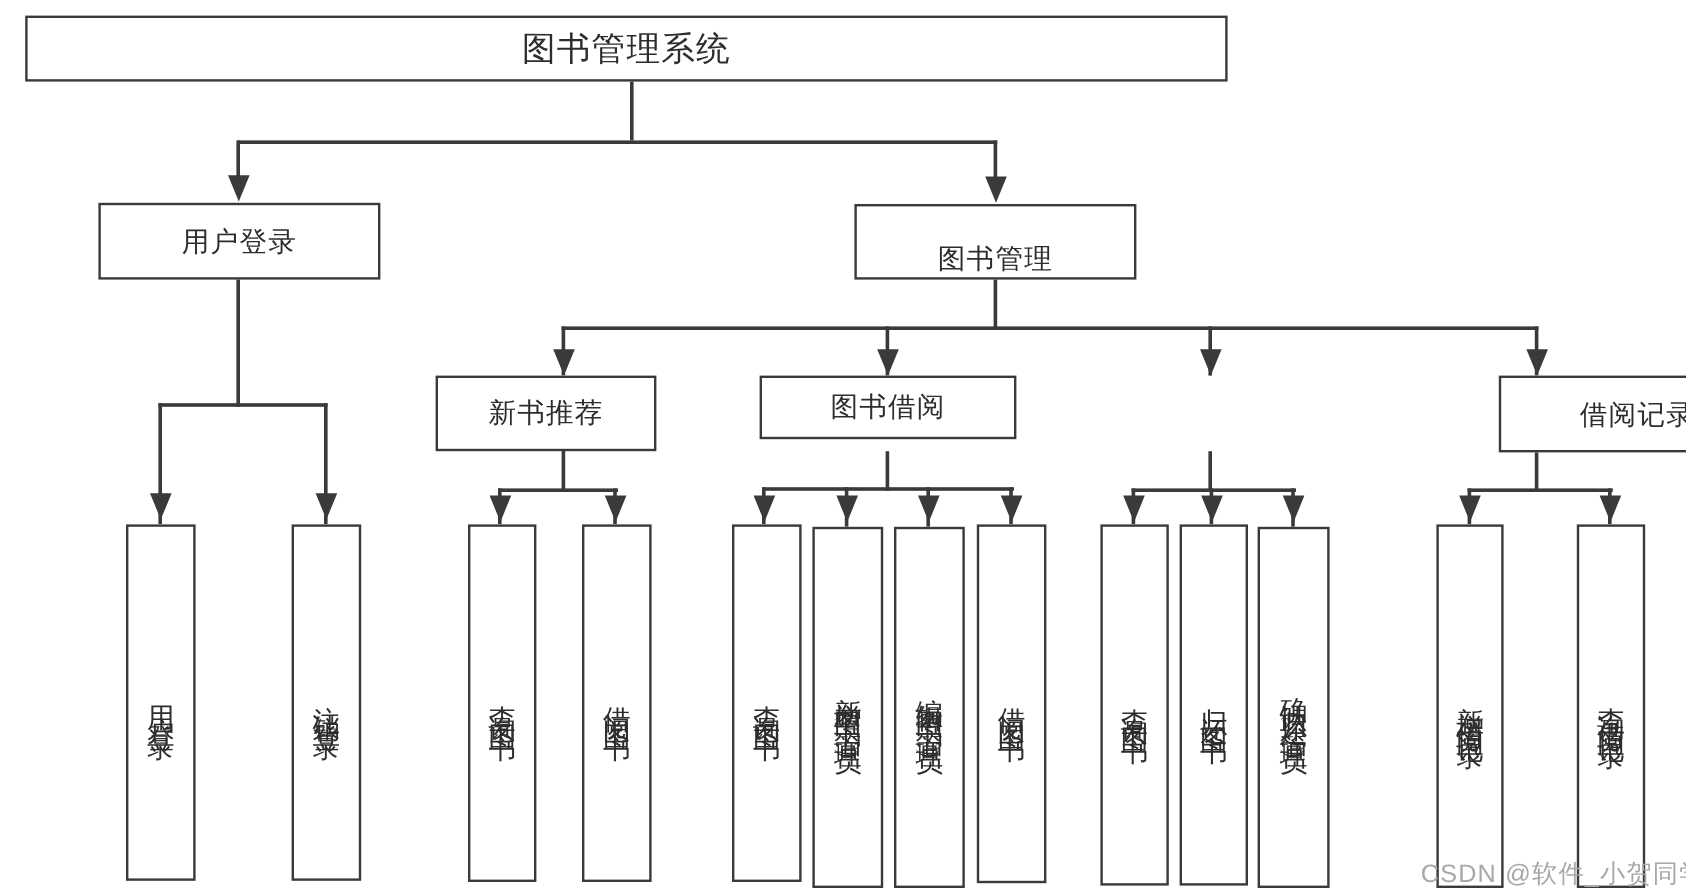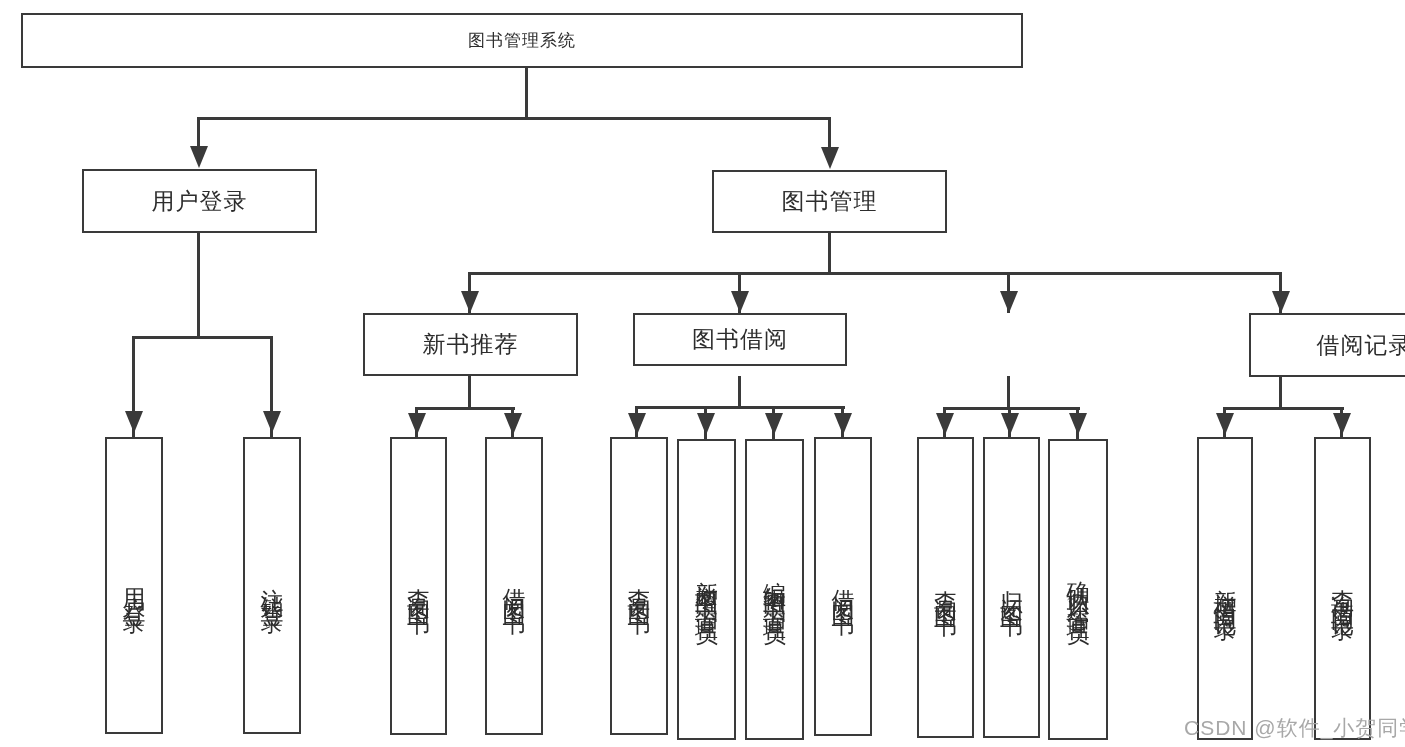--- a/index.html
+++ b/index.html
@@ -5,21 +5,21 @@
   html,body{margin:0;padding:0;background:#ffffff;}
   #canvas{
     position:relative;width:1405px;height:747px;background:#ffffff;overflow:hidden;
     font-family:"Liberation Sans","DejaVu Sans",sans-serif;color:#2d2d2d;
   }
   .box{
     position:absolute;box-sizing:border-box;border:2px solid #3a3a3a;background:#ffffff;
     display:flex;align-items:center;justify-content:center;
     font-size:23px;letter-spacing:1px;
   }
-  .box.root{font-size:17px;}
+  .box.root{font-size:28px;}
   .box-v{
     position:absolute;box-sizing:border-box;border:2px solid #3a3a3a;background:#ffffff;
     display:flex;align-items:center;justify-content:center;font-size:23px;
   }
   .box-v span{
     writing-mode:vertical-rl;text-orientation:mixed;letter-spacing:8px;line-height:1;
   }
   .box-v.tight span{letter-spacing:6px;}
   .vline{position:absolute;width:3px;background:#3a3a3a;}
   .hline{position:absolute;height:3px;background:#3a3a3a;}
@@ -45,21 +45,21 @@
   <div class="vline" style="left:525px;top:68px;height:49px;"></div>
   <div class="hline" style="left:198px;top:117px;width:633px;"></div>
   <div class="vline" style="left:197px;top:117px;height:33px;"></div>
   <div class="arrow" style="left:190px;top:146px;"></div>
   <div class="vline" style="left:828px;top:117px;height:33px;"></div>
   <div class="arrow" style="left:821px;top:147px;"></div>
 
   <div class="box" style="left:82px;top:169px;width:235px;height:64px;">
     <span>用户登录</span>
   </div>
-  <div class="box" style="left:712px;top:170px;width:235px;height:63px;">
+  <div class="box" style="left:712px;top:170px;width:235px;height:63px;align-items:flex-end;">
     <span>图书管理</span>
   </div>
 
   <div class="vline" style="left:197px;top:233px;height:106px;"></div>
   <div class="hline" style="left:132px;top:336px;width:141px;"></div>
   <div class="vline" style="left:132px;top:336px;height:101px;"></div>
   <div class="arrow" style="left:125px;top:411px;"></div>
   <div class="vline" style="left:270px;top:336px;height:101px;"></div>
   <div class="arrow" style="left:263px;top:411px;"></div>
 
@@ -67,21 +67,21 @@
   <div class="hline" style="left:468px;top:272px;width:814px;"></div>
   <div class="vline" style="left:468px;top:272px;height:41px;"></div>
   <div class="arrow" style="left:461px;top:291px;"></div>
   <div class="vline" style="left:738px;top:272px;height:41px;"></div>
   <div class="arrow" style="left:731px;top:291px;"></div>
   <div class="vline" style="left:1007px;top:272px;height:41px;"></div>
   <div class="arrow" style="left:1000px;top:291px;"></div>
   <div class="vline" style="left:1279px;top:272px;height:41px;"></div>
   <div class="arrow" style="left:1272px;top:291px;"></div>
 
-  <div class="box" style="left:363px;top:313px;width:215px;height:63px;">
+  <div class="box" style="left:363px;top:313px;width:184px;height:63px;">
     <span>新书推荐</span>
   </div>
   <div class="box" style="left:633px;top:313px;width:214px;height:53px;">
     <span>图书借阅</span>
   </div>
   <div class="box" style="left:1209px;top:313px;width:231px;height:64px;margin-left:40px;">
     <span>借阅记录</span>
   </div>
 
   <div class="vline" style="left:468px;top:375px;height:35px;"></div>

